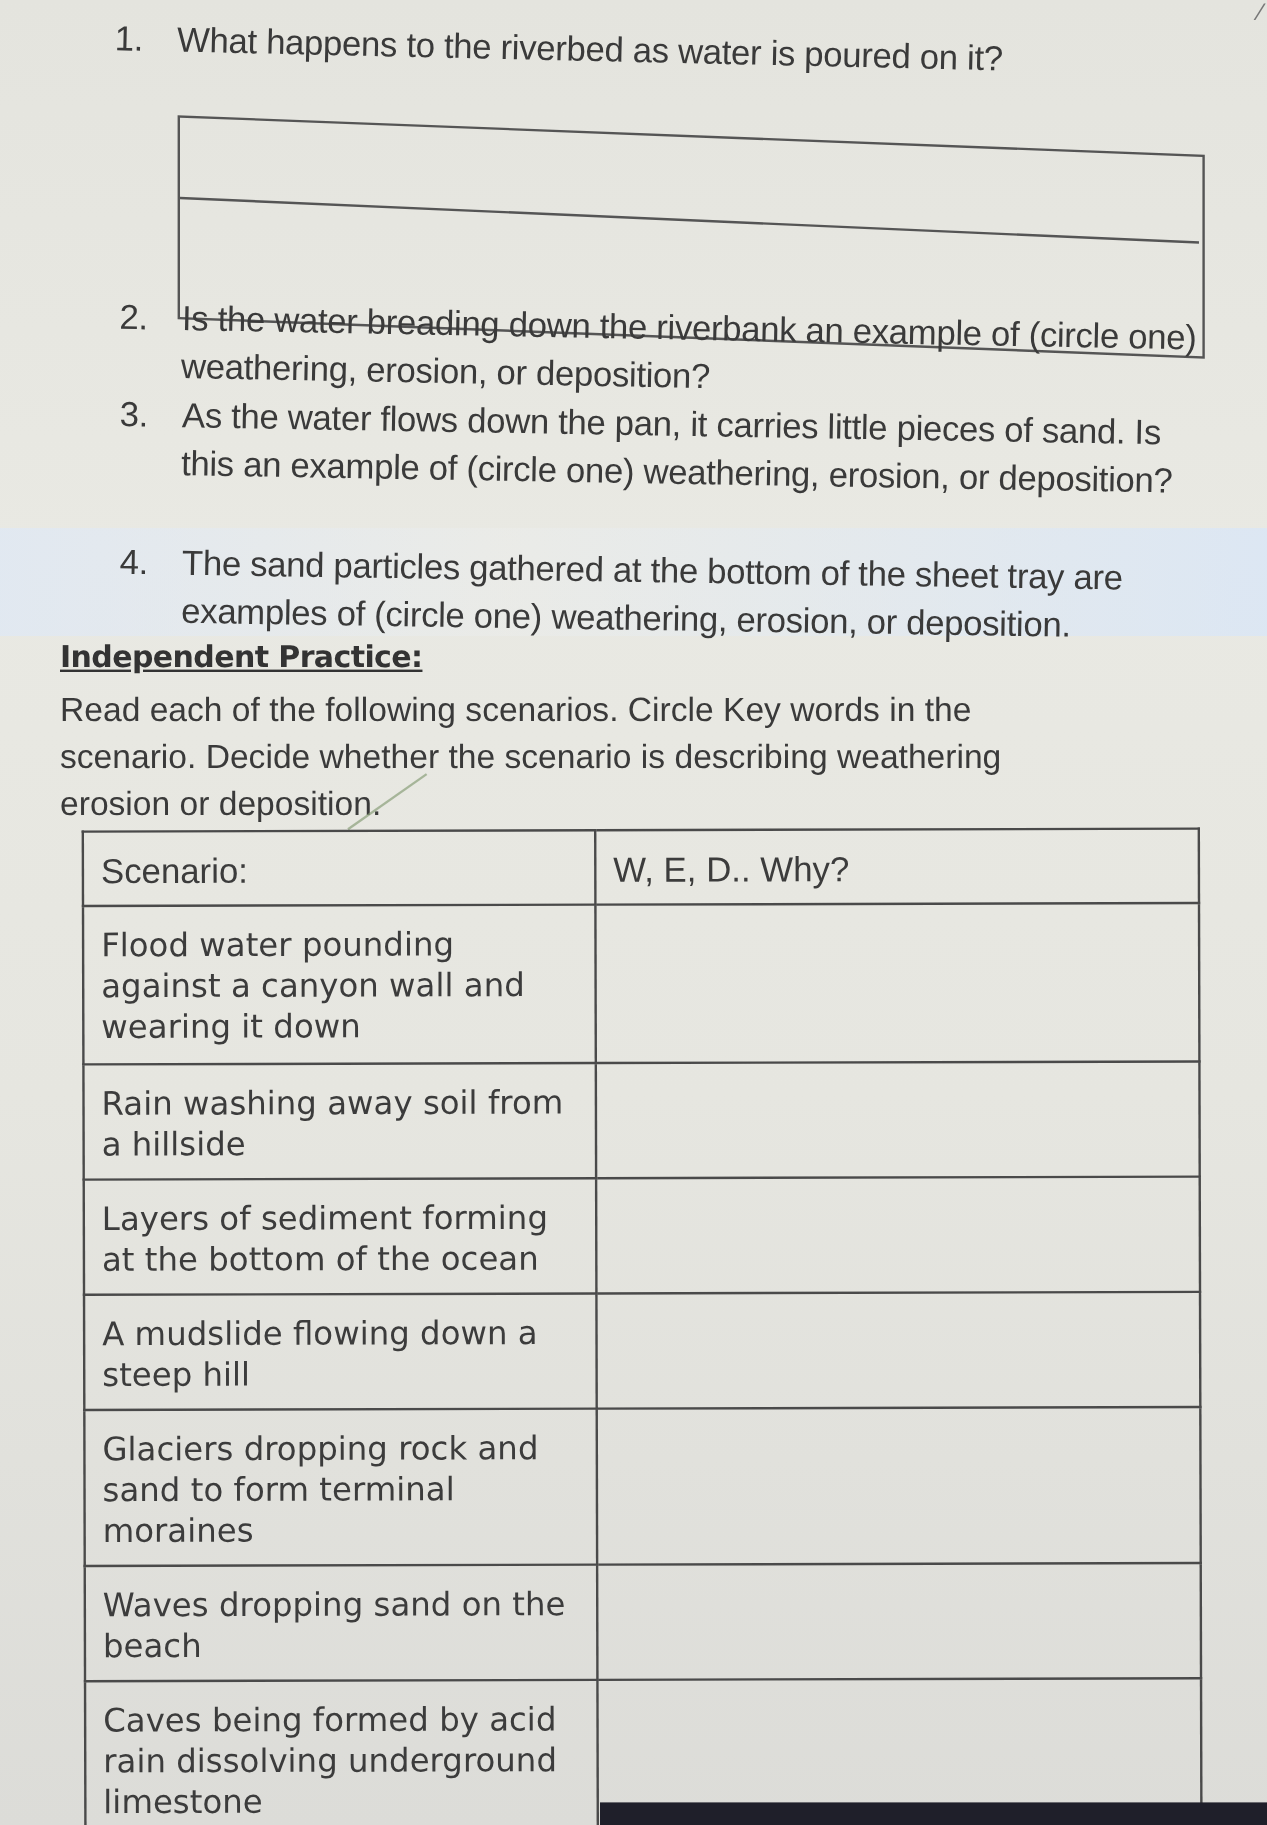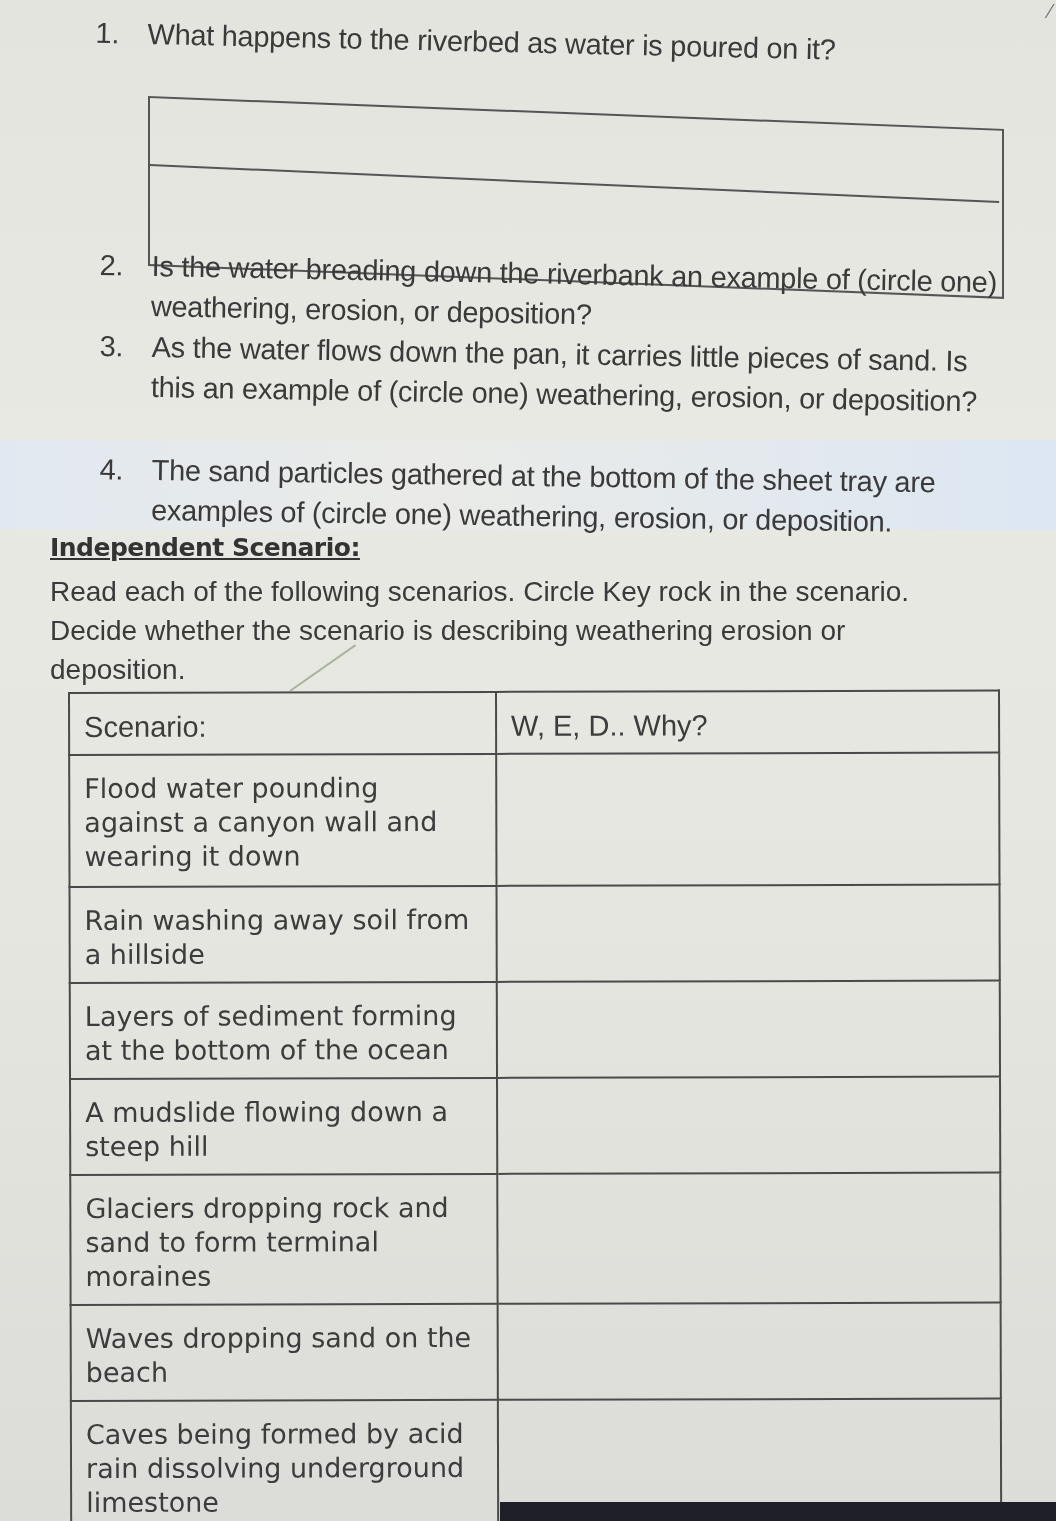--- a/index.html
+++ b/index.html
@@ -146,22 +146,22 @@
   <div class="q" style="left:152px; top:327px; width:850px; transform: rotate(1.0deg); transform-origin: left top;">
     <span class="num">3.</span>
     <span>As the water flows down the pan, it carries little pieces of sand. Is this an example of (circle one) weathering, erosion, or deposition?</span>
   </div>
 
   <div class="q" style="left:152px; top:450px; width:850px; transform: rotate(0.9deg); transform-origin: left top;">
     <span class="num">4.</span>
     <span>The sand particles gathered at the bottom of the sheet tray are examples of (circle one) weathering, erosion, or deposition.</span>
   </div>
 
-  <div class="heading">Independent Scenario:</div>
-  <div class="instructions">Read each of the following scenarios. Circle Key rock in the scenario. Decide whether the scenario is describing weathering erosion or deposition.</div>
+  <div class="heading">Independent Practice:</div>
+  <div class="instructions">Read each of the following scenarios. Circle Key words in the scenario. Decide whether the scenario is describing weathering erosion or deposition.</div>
 
   <div class="pen-mark"></div>
 
   <table class="scen">
     <thead>
       <tr>
         <th class="col1">Scenario:</th>
         <th>W, E, D.. Why?</th>
       </tr>
     </thead>

